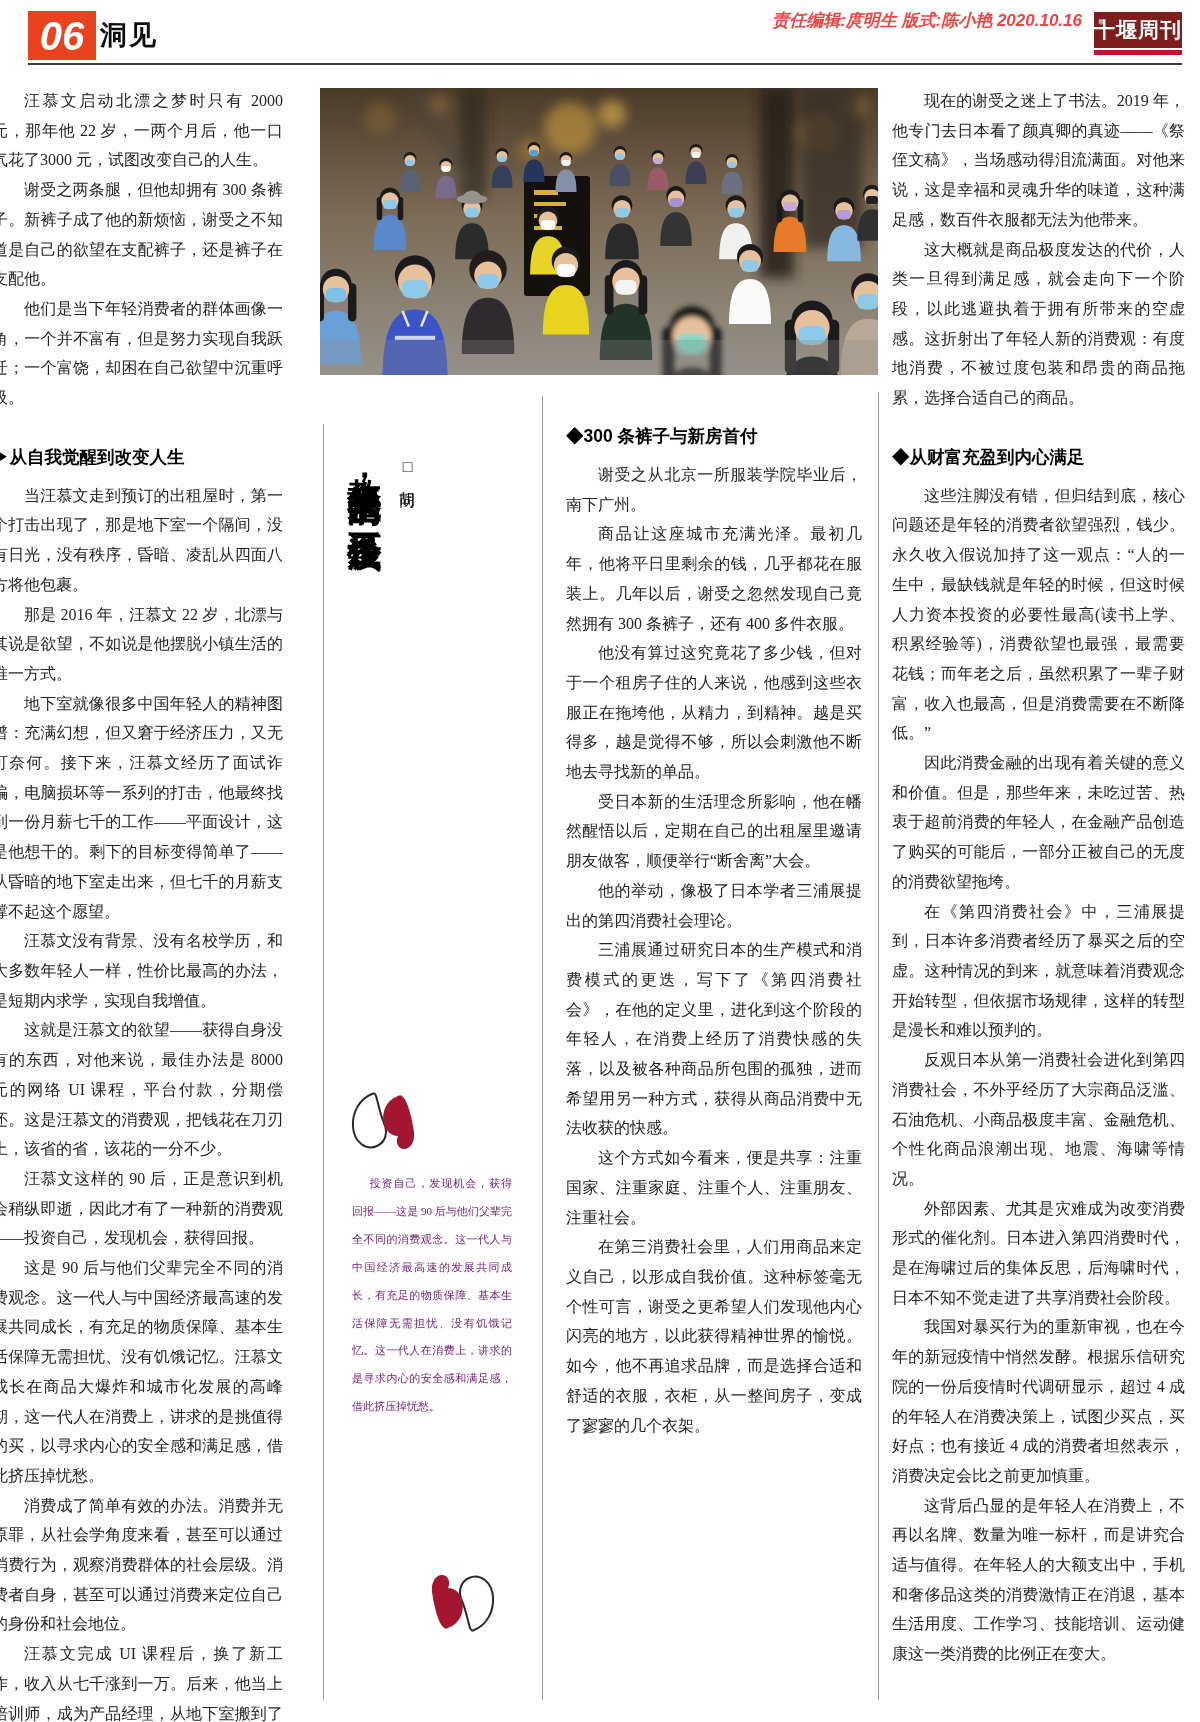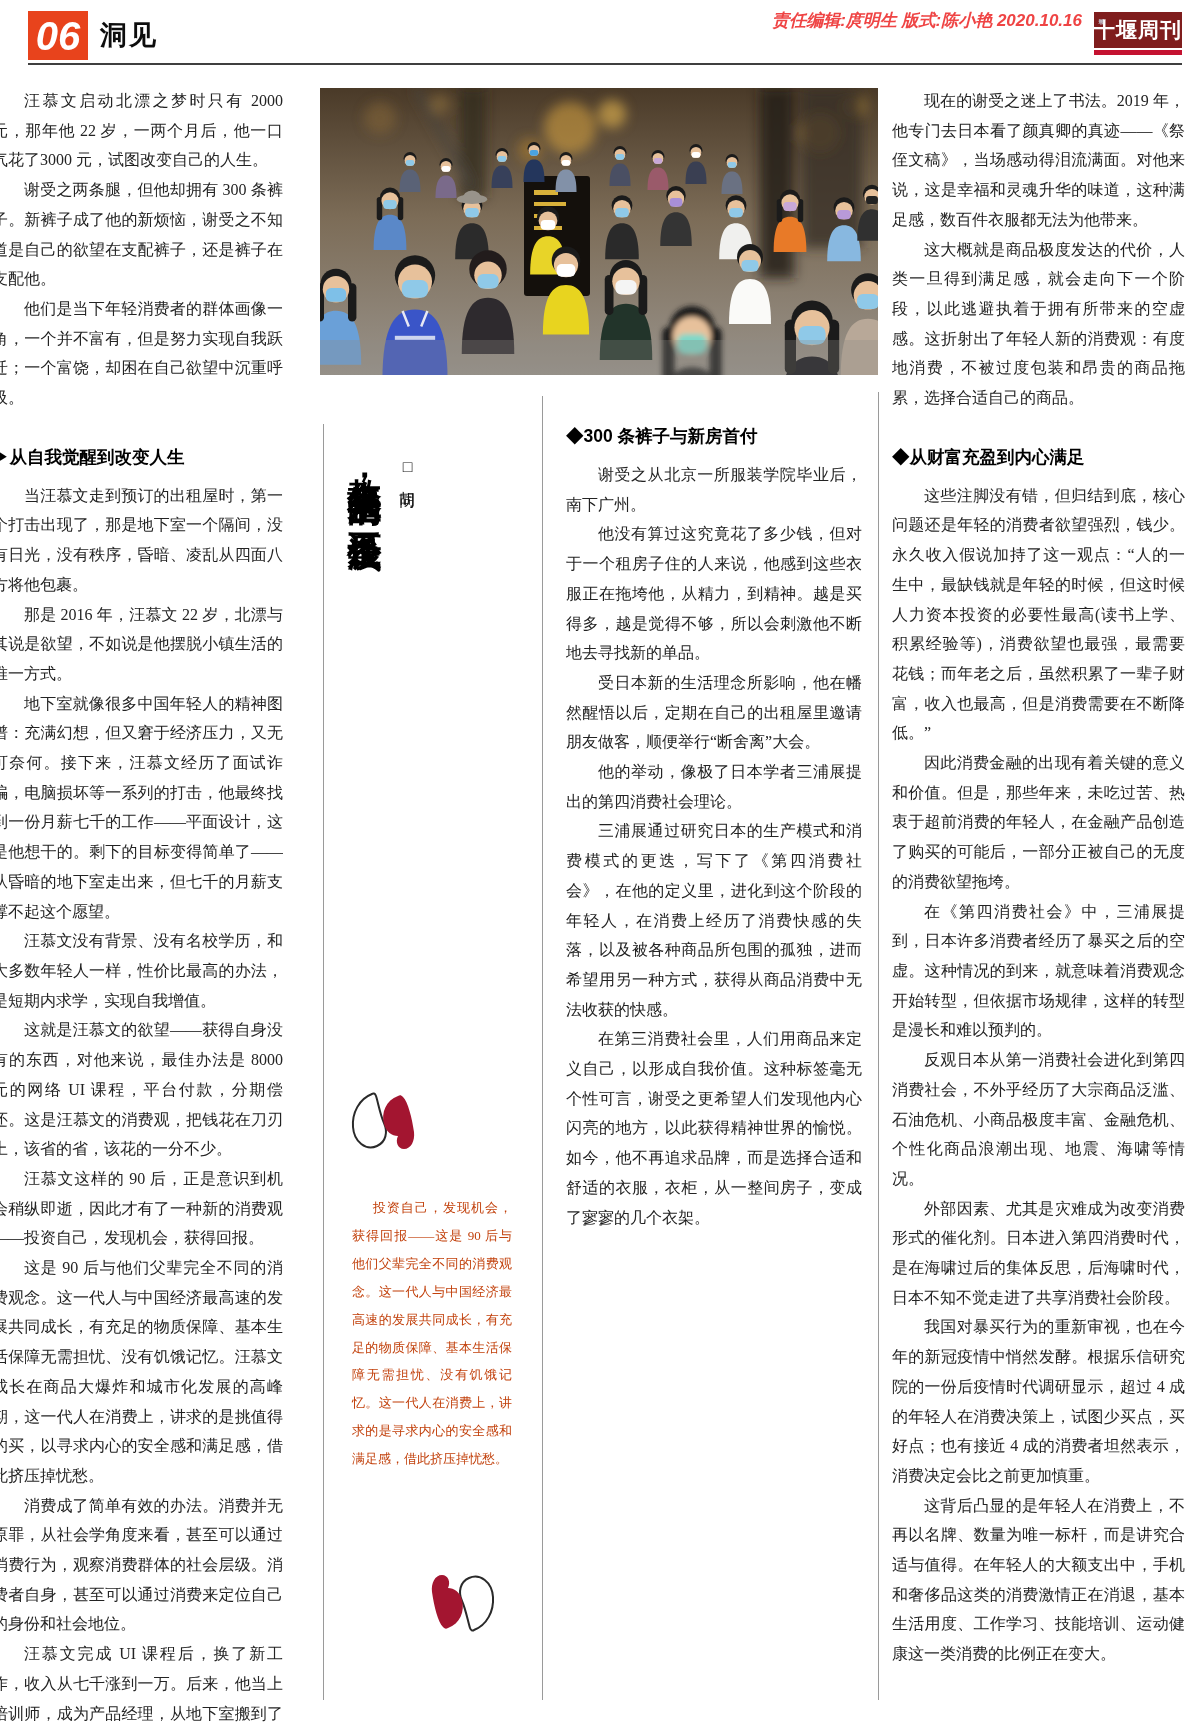--- a/index.html
+++ b/index.html
@@ -1,19 +1,19 @@
 <!DOCTYPE html>
 <html><head>
 <meta charset="utf-8">
 <style>
   html,body{margin:0;padding:0;background:#e9e9e9;}
   .page{position:relative;width:1200px;height:1722px;background:#ffffff;overflow:hidden;
         font-family:"Liberation Serif","DejaVu Serif",serif;color:#222;}
   
-  .pagenum{position:absolute;left:28px;top:11px;width:60px;height:49px;background:#e8431c;
+  .pagenum{position:absolute;left:28px;top:11px;width:68px;height:49px;background:#e8431c;
            color:#fff;display:flex;align-items:center;justify-content:center;
            font:italic 700 40px/1 "Liberation Sans",sans-serif;}
   .section-title{position:absolute;left:100px;top:22px;font:700 27px/1 "Liberation Sans",sans-serif;
            color:#0d0d0d;letter-spacing:2px;}
   .editor-line{position:absolute;right:118px;top:12px;font:italic 700 17px/1 "Liberation Sans",sans-serif;color:#ef4444;text-align:center;}
   .masthead{position:absolute;left:1094px;top:12px;width:88px;height:36px;background:#7f1d1d;
             display:flex;align-items:center;justify-content:center;}
   .masthead-main{color:#fff;font:700 21px/1 "Liberation Serif",serif;letter-spacing:1px;}
   .masthead-side{position:absolute;left:2px;top:3px;width:8px;color:#cfe0ee;font-size:5px;
             line-height:7px;writing-mode:vertical-rl;opacity:.85;}
@@ -37,22 +37,22 @@
   #vrule3{left:878px;top:392px;height:1308px;}
   
   .headline{position:absolute;left:344px;top:452px;height:520px;writing-mode:vertical-rl;
             font:900 34px/40px "Liberation Serif","DejaVu Serif",serif;color:#000;letter-spacing:2px;}
   .byline{position:absolute;left:398px;top:458px;height:120px;writing-mode:vertical-rl;
           font:400 16px/18px "Liberation Serif",serif;color:#111;letter-spacing:3px;}
   
   .quote-mark{position:absolute;}
   #quote-open{left:350px;top:1090px;}
   #quote-close{left:430px;top:1568px;transform:rotate(180deg);}
-  .pullquote{position:absolute;left:352px;top:1170px;width:160px;font-size:13px;line-height:27.9px;
-             text-align:justify;color:#c2410c;margin-top:24px;}
+  .pullquote{position:absolute;left:352px;top:1170px;width:160px;font-size:11px;line-height:27.9px;
+             text-align:justify;color:#701a75;}
   .pullquote p{margin:0;text-indent:1.6em;}
 </style>
 </head>
 <body>
 
 <div class="page">
 
   <div class="pagenum">06</div>
   <div class="section-title">洞见</div>
   <div class="editor-line">责任编辑:庹明生  版式:陈小艳  2020.10.16</div>
@@ -332,24 +332,26 @@
         <p>这是 90 后与他们父辈完全不同的消费观念。这一代人与中国经济最高速的发展共同成长，有充足的物质保障、基本生活保障无需担忧、没有饥饿记忆。汪慕文成长在商品大爆炸和城市化发展的高峰期，这一代人在消费上，讲求的是挑值得的买，以寻求内心的安全感和满足感，借此挤压掉忧愁。</p>
         <p>消费成了简单有效的办法。消费并无原罪，从社会学角度来看，甚至可以通过消费行为，观察消费群体的社会层级。消费者自身，甚至可以通过消费来定位自己的身份和社会地位。</p>
         <p>汪慕文完成 UI 课程后，换了新工作，收入从七千涨到一万。后来，他当上培训师，成为产品经理，从地下室搬到了楼房，在新的圈子里获得了精神上的充盈，也获得了新的信息和朋友。</p>
       </div>
   </div>
 
   <div class="col" id="col3">
     <h3>◆300 条裤子与新房首付</h3>
     <div>
         <p>谢受之从北京一所服装学院毕业后，南下广州。</p>
+        <p>商品让这座城市充满光泽。最初几年，他将平日里剩余的钱，几乎都花在服装上。几年以后，谢受之忽然发现自己竟然拥有 300 条裤子，还有 400 多件衣服。</p>
         <p>他没有算过这究竟花了多少钱，但对于一个租房子住的人来说，他感到这些衣服正在拖垮他，从精力，到精神。越是买得多，越是觉得不够，所以会刺激他不断地去寻找新的单品。</p>
         <p>受日本新的生活理念所影响，他在幡然醒悟以后，定期在自己的出租屋里邀请朋友做客，顺便举行“断舍离”大会。</p>
         <p>他的举动，像极了日本学者三浦展提出的第四消费社会理论。</p>
         <p>三浦展通过研究日本的生产模式和消费模式的更迭，写下了《第四消费社会》，在他的定义里，进化到这个阶段的年轻人，在消费上经历了消费快感的失落，以及被各种商品所包围的孤独，进而希望用另一种方式，获得从商品消费中无法收获的快感。</p>
+        <p>这个方式如今看来，便是共享：注重国家、注重家庭、注重个人、注重朋友、注重社会。</p>
         <p>在第三消费社会里，人们用商品来定义自己，以形成自我价值。这种标签毫无个性可言，谢受之更希望人们发现他内心闪亮的地方，以此获得精神世界的愉悦。如今，他不再追求品牌，而是选择合适和舒适的衣服，衣柜，从一整间房子，变成了寥寥的几个衣架。</p>
       </div>
   </div>
 
   <div class="col" id="col4">
     <div>
         <p>现在的谢受之迷上了书法。2019 年，他专门去日本看了颜真卿的真迹——《祭侄文稿》，当场感动得泪流满面。对他来说，这是幸福和灵魂升华的味道，这种满足感，数百件衣服都无法为他带来。</p>
         <p>这大概就是商品极度发达的代价，人类一旦得到满足感，就会走向下一个阶段，以此逃避执着于拥有所带来的空虚感。这折射出了年轻人新的消费观：有度地消费，不被过度包装和昂贵的商品拖累，选择合适自己的商品。</p>
       </div>
     <h3>◆从财富充盈到内心满足</h3>

